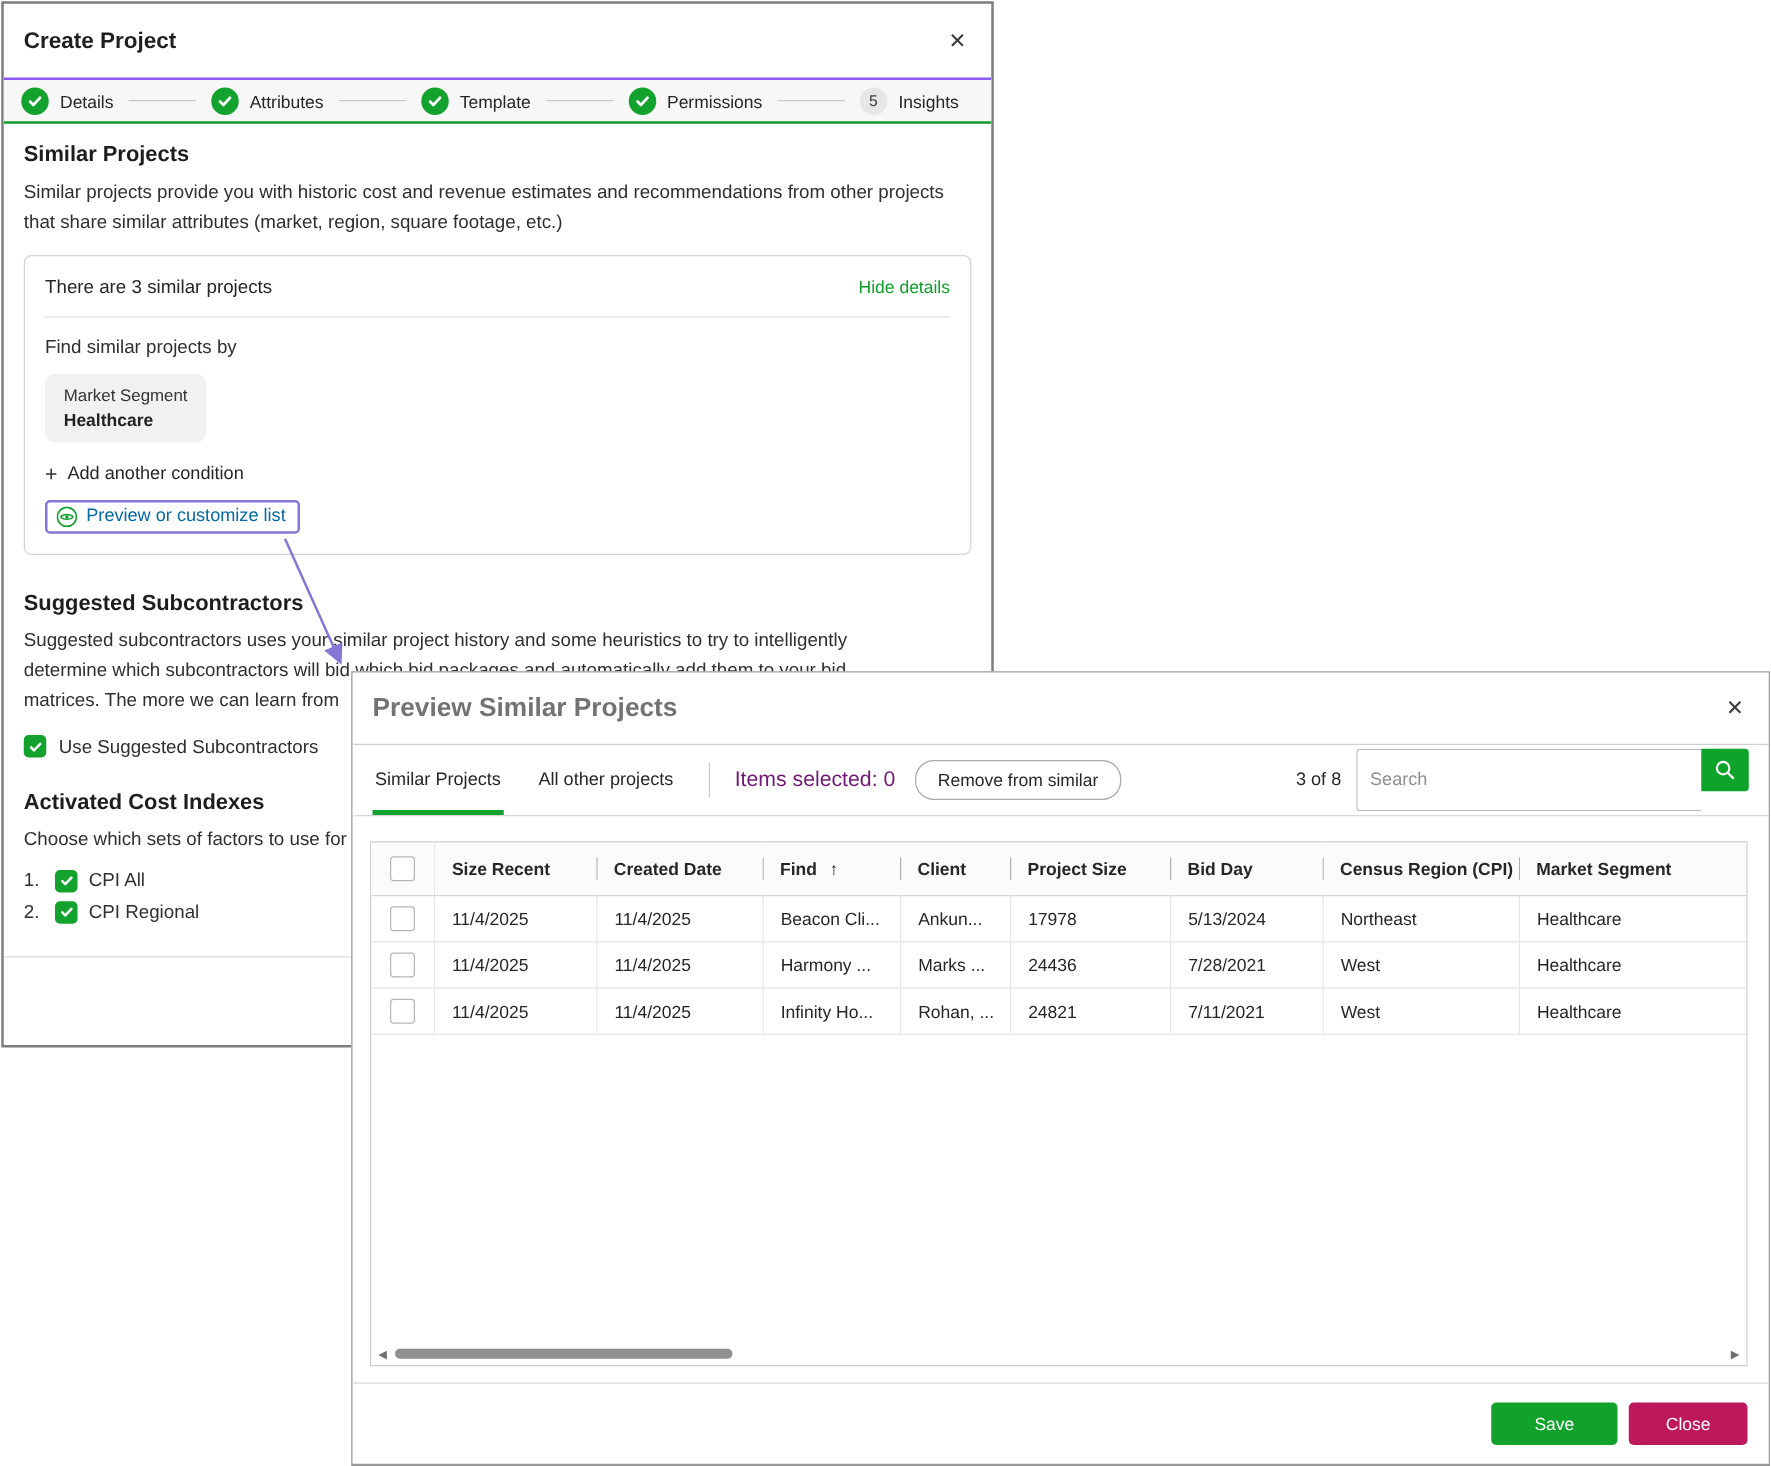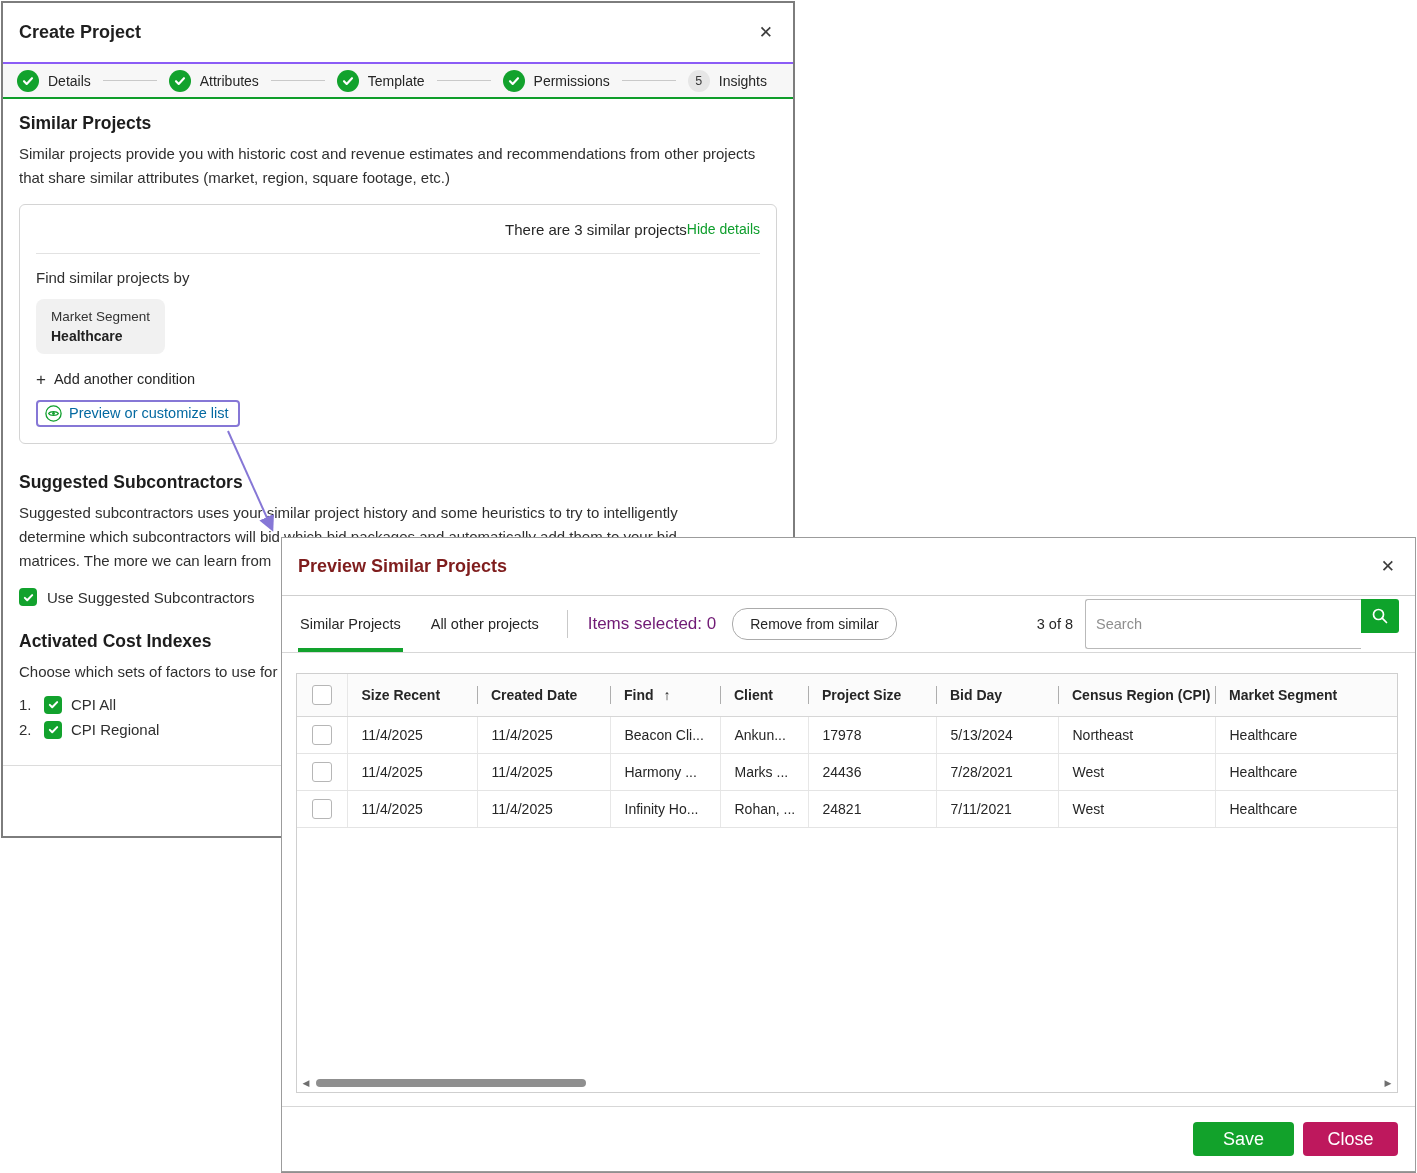--- a/index.html
+++ b/index.html
@@ -23,21 +23,21 @@
   .step{display:flex;align-items:center;gap:9px;}
   .step-circle{width:22px;height:22px;border-radius:50%;background:#12a22d;display:flex;align-items:center;justify-content:center;}
   .step-circle svg{width:12px;height:12px;}
   .step-circle.num{background:#e6e6e6;color:#3a3a3a;font-size:12.5px;font-weight:400;}
   .step-label{font-size:14px;color:#262626;}
   .step-line{flex:1;height:1px;background:#c9c9c9;margin:0 12px;}
   .cp-body{padding:0 16px;}
   .section-h{font-size:17.5px;font-weight:700;color:#1d1d1d;margin:14px 0 0 0;}
   .section-p{font-size:15px;line-height:1.62;color:#2f2f2f;margin:8px 0 0 0;max-width:742px;}
   .sim-card{margin-top:13px;border:1px solid #d4d4d4;border-radius:6px;padding:16px;}
-  .sim-card-top{display:flex;align-items:center;justify-content:flex-end;}
+  .sim-card-top{display:flex;align-items:center;justify-content:space-between;}
   .sim-count{font-size:15px;color:#262626;}
   .green-link{font-size:14px;color:#0e9e2c;cursor:pointer;background:none;border:none;padding:0;font-family:inherit;}
   .sim-card .divider{margin:15px 0;}
   .find-by{font-size:15px;color:#2f2f2f;}
   .chip{display:inline-block;margin-top:13px;background:#f1f1f1;border-radius:8px;padding:10px 15px;}
   .chip-label{font-size:13.5px;color:#333;display:block;}
   .chip-value{font-size:14px;font-weight:700;color:#222;display:block;margin-top:4px;}
   .add-cond{display:flex;align-items:center;gap:8px;margin-top:17px;cursor:pointer;background:none;border:none;padding:0;font-family:inherit;}
   .plus-icon{font-size:17px;color:#2f2f2f;line-height:1;}
   .add-cond-label{font-size:14.5px;color:#262626;}
@@ -52,21 +52,21 @@
   .ci-label{font-size:15px;color:#2f2f2f;}
   .cp-footer{position:absolute;left:0;right:0;bottom:0;height:70px;border-top:1px solid #dcdcdc;}
 
   
   .connector{position:absolute;left:0;top:0;width:1417px;height:1173px;pointer-events:none;z-index:2;}
 
   
   .pv-dialog{position:absolute;left:281px;top:537px;width:1133px;height:633px;background:#fff;
     border:1px solid #9c9c9c;z-index:3;box-shadow:0 5px 0 #8f8f8f;}
   .pv-header{height:57px;display:flex;align-items:center;justify-content:space-between;padding:0 16px;border-bottom:1px solid #cfcfcf;}
-  .pv-title{font-size:18px;font-weight:700;color:#7f1d1d;}
+  .pv-title{font-size:21px;font-weight:700;color:#737373;}
   .pv-toolbar{height:56px;display:flex;align-items:center;padding:0 16px 0 16px;border-bottom:1px solid #d7d7d7;}
   .tab{height:100%;display:flex;align-items:center;padding:0 2px;margin-right:26px;font-size:14.5px;color:#262626;
     border:none;background:none;cursor:pointer;border-bottom:4px solid transparent;border-top:4px solid transparent;font-family:inherit;}
   .tab.active{border-bottom-color:#12a22d;font-weight:400;}
   .vsep{width:1px;height:28px;background:#c9c9c9;margin:0 20px 0 0;}
   .items-selected{font-size:17px;color:#701a75;margin-right:16px;}
   .remove-btn{border:1px solid #ababab;border-radius:15px;background:#fff;padding:7px 17px;font-size:14px;color:#262626;cursor:pointer;font-family:inherit;}
   .toolbar-spacer{flex:1;}
   .result-count{font-size:14.5px;color:#262626;margin-right:12px;}
   .search-wrap{display:flex;align-items:stretch;}
@@ -84,21 +84,21 @@
   td+td,th.cbx+th{border-left:1px solid #e7e7e7;}
   td.cbx,th.cbx{padding:0;text-align:center;}
   .cb{width:18px;height:18px;border:1px solid #b6b6b6;border-radius:3px;background:#fff;display:inline-block;vertical-align:middle;cursor:pointer;}
   .sort-ic{font-weight:700;margin-left:10px;font-size:14px;}
   .hscroll{position:absolute;left:3px;right:3px;bottom:2px;height:14px;display:flex;align-items:center;}
   .scroll-arrow{font-size:9px;color:#6f6f6f;width:12px;text-align:center;cursor:pointer;line-height:1;}
   .scroll-track{flex:1;height:14px;position:relative;}
   .scroll-thumb{position:absolute;left:4px;top:3px;width:270px;height:8px;border-radius:4px;background:#8f8f8f;cursor:grab;}
   .pv-footer{position:absolute;left:0;right:0;bottom:0;height:65px;border-top:1px solid #d7d7d7;
     display:flex;align-items:center;justify-content:flex-end;gap:9px;padding:0 17px;box-sizing:border-box;}
-  .btn{height:34px;border:none;border-radius:4px;font-size:18px;color:#fff;cursor:pointer;font-family:inherit;}
+  .btn{height:34px;border:none;border-radius:4px;font-size:14px;color:#fff;cursor:pointer;font-family:inherit;}
   .btn-save{width:101px;background:#12a22b;}
   .btn-close{width:95px;background:#be185d;}
 </style>
 </head>
 <body>
 
 <div class="cp-dialog">
   <div class="cp-header">
     <div class="cp-title">Create Project</div>
     <button class="xicon">✕</button>

